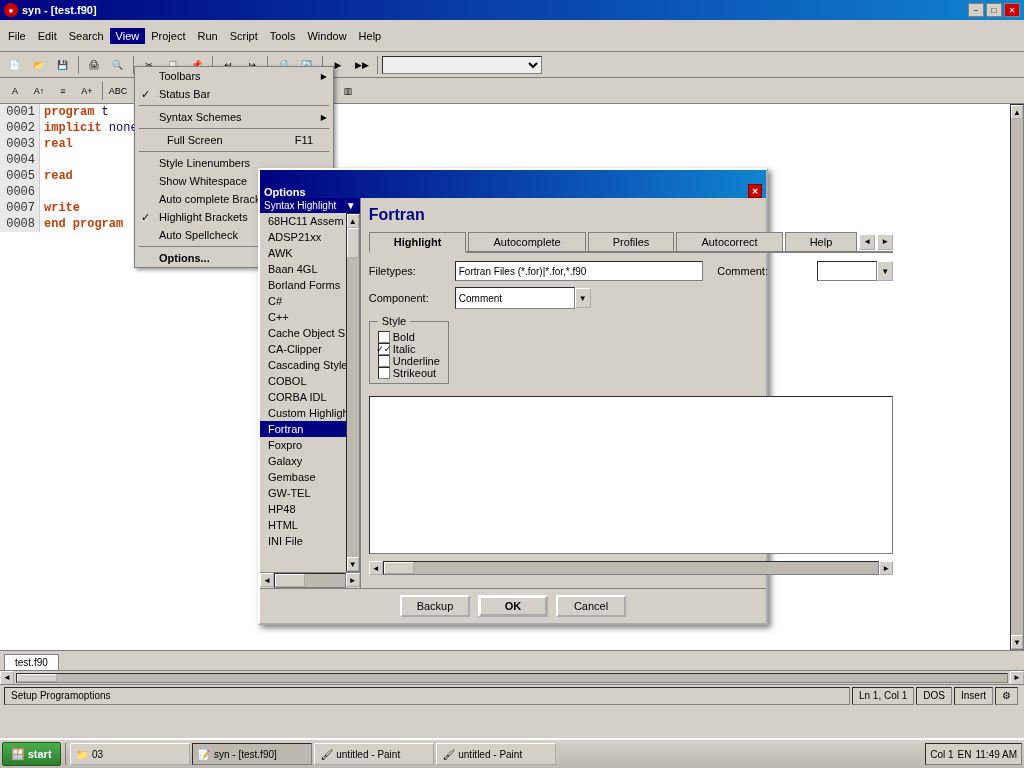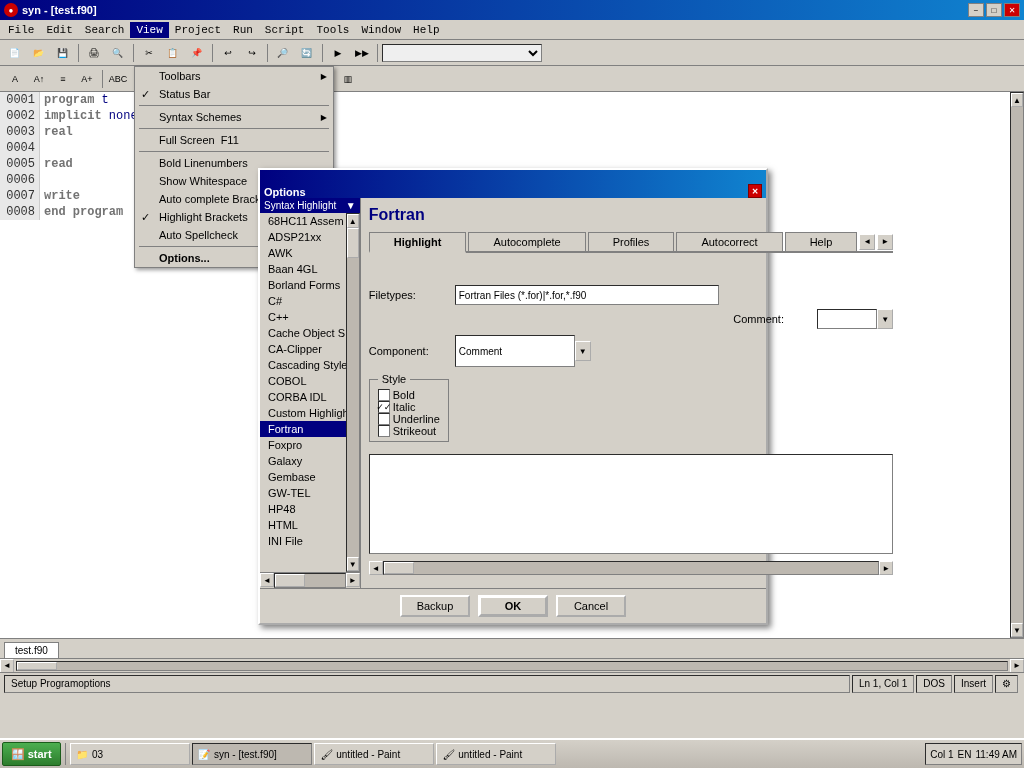--- a/index.html
+++ b/index.html
@@ -19,25 +19,24 @@
     #title-bar-left .app-icon { width: 14px; height: 14px; background: #cc0000; border-radius: 50%; display: flex; align-items: center; justify-content: center; font-size: 8px; }
     #title-text { font-size: 11px; font-weight: bold; }
     #title-controls { display: flex; gap: 2px; }
     .title-btn { width: 16px; height: 14px; background: #d4d0c8; border: 1px solid #808080; font-size: 8px; display: flex; align-items: center; justify-content: center; cursor: pointer; color: black; }
     .title-btn.close-btn { background: #cc0000; color: white; }
 
     
     #menu-bar {
       background: #d4d0c8;
       border-bottom: 1px solid #808080;
-      height: 20px;
+      height: 32px;
       display: flex;
       align-items: center;
       padding: 0 2px;
-      font-family: Liberation Mono, monospace;
     }
     .menu-item { padding: 2px 6px; cursor: pointer; font-size: 11px; }
     .menu-item:hover, .menu-item.active { background: #000080; color: white; }
     .menu-item.active { background: #000080; color: white; }
 
     
     #toolbar1, #toolbar2 {
       background: #d4d0c8;
       border-bottom: 1px solid #808080;
       height: 26px;
@@ -53,21 +52,21 @@
     
     #editor-area {
       flex: 1;
       background: white;
       overflow: hidden;
       position: relative;
     }
     .code-line { display: flex; font-family: 'Courier New', monospace; font-size: 12px; line-height: 16px; }
     .line-num { width: 40px; background: #e8e8e8; color: #333; text-align: right; padding-right: 4px; border-right: 1px solid #ccc; flex-shrink: 0; }
     .line-code { padding-left: 4px; color: #000080; }
-    .kw { color: #737373; font-weight: bold; }
+    .kw { color: #c2410c; font-weight: bold; }
 
     
     #status-bar {
       height: 22px;
       background: #d4d0c8;
       border-top: 1px solid #808080;
       display: flex;
       align-items: center;
       padding: 0 4px;
       font-size: 10px;
@@ -491,27 +490,27 @@
     <span>Toolbars</span>
   </div>
   <div class="dd-item checked">
     <span>Status Bar</span>
   </div>
   <div class="dd-separator"></div>
   <div class="dd-item has-sub">
     <span>Syntax Schemes</span>
   </div>
   <div class="dd-separator"></div>
-  <div class="dd-item" style="display:flex; justify-content:flex-start;">
+  <div class="dd-item" style="display:flex; justify-content:space-between;margin-left:8px;">
     <span>Full Screen</span>
     <span>F11</span>
   </div>
   <div class="dd-separator"></div>
   <div class="dd-item">
-    <span>Bold Linenumbers</span>
+    <span>Style Linenumbers</span>
   </div>
   <div class="dd-item">
     <span>Show Whitespace</span>
   </div>
   <div class="dd-item">
     <span>Auto complete Brack...</span>
   </div>
   <div class="dd-item checked">
     <span>Highlight Brackets</span>
   </div>
@@ -592,33 +591,33 @@
           <div class="tab-nav-btn">◄</div>
           <div class="tab-nav-btn">►</div>
         </div>
       </div>
 
       <div class="field-row">
         <div class="field-label">Filetypes:</div>
         <div style="flex:1; display:flex; align-items:center;">
           <input class="field-input" value="Fortran Files (*.for)|*.for,*.f90" style="flex: 1 1 0%; height: 20px; font-size: 10px; border: 1px inset rgb(128, 128, 128); padding: 1px 3px;">
         </div>
-        <div style="margin-left:8px; display:flex; align-items:center; gap:4px;margin-top:48px;">
+        <div style="margin-left:8px; display:flex; align-items:center; gap:20px;">
           <span class="field-label">Comment:</span>
           <div style="display:flex; align-items:center;">
             <input class="field-combo" style="width: 60px; height: 20px; font-size: 10px; border: 1px inset rgb(128, 128, 128); padding: 1px 3px;">
             <div class="field-combo-btn">▼</div>
           </div>
         </div>
       </div>
 
       <div class="field-row">
         <div class="field-label">Component:</div>
         <div style="display:flex; align-items:center;">
-          <input class="field-combo" value="Comment" style="width: 120px; height: 32px; font-size: 10px; border: 1px inset rgb(128, 128, 128); padding: 1px 3px;">
+          <input class="field-combo" value="Comment" style="width: 120px; height: 22px; font-size: 10px; border: 1px inset rgb(128, 128, 128); padding: 1px 3px;">
           <div class="field-combo-btn">▼</div>
         </div>
       </div>
 
       <div style="display:flex; gap:10px; margin-bottom:6px;">
 
 
         <div>
           <fieldset id="style-group">
             <legend>Style</legend>

